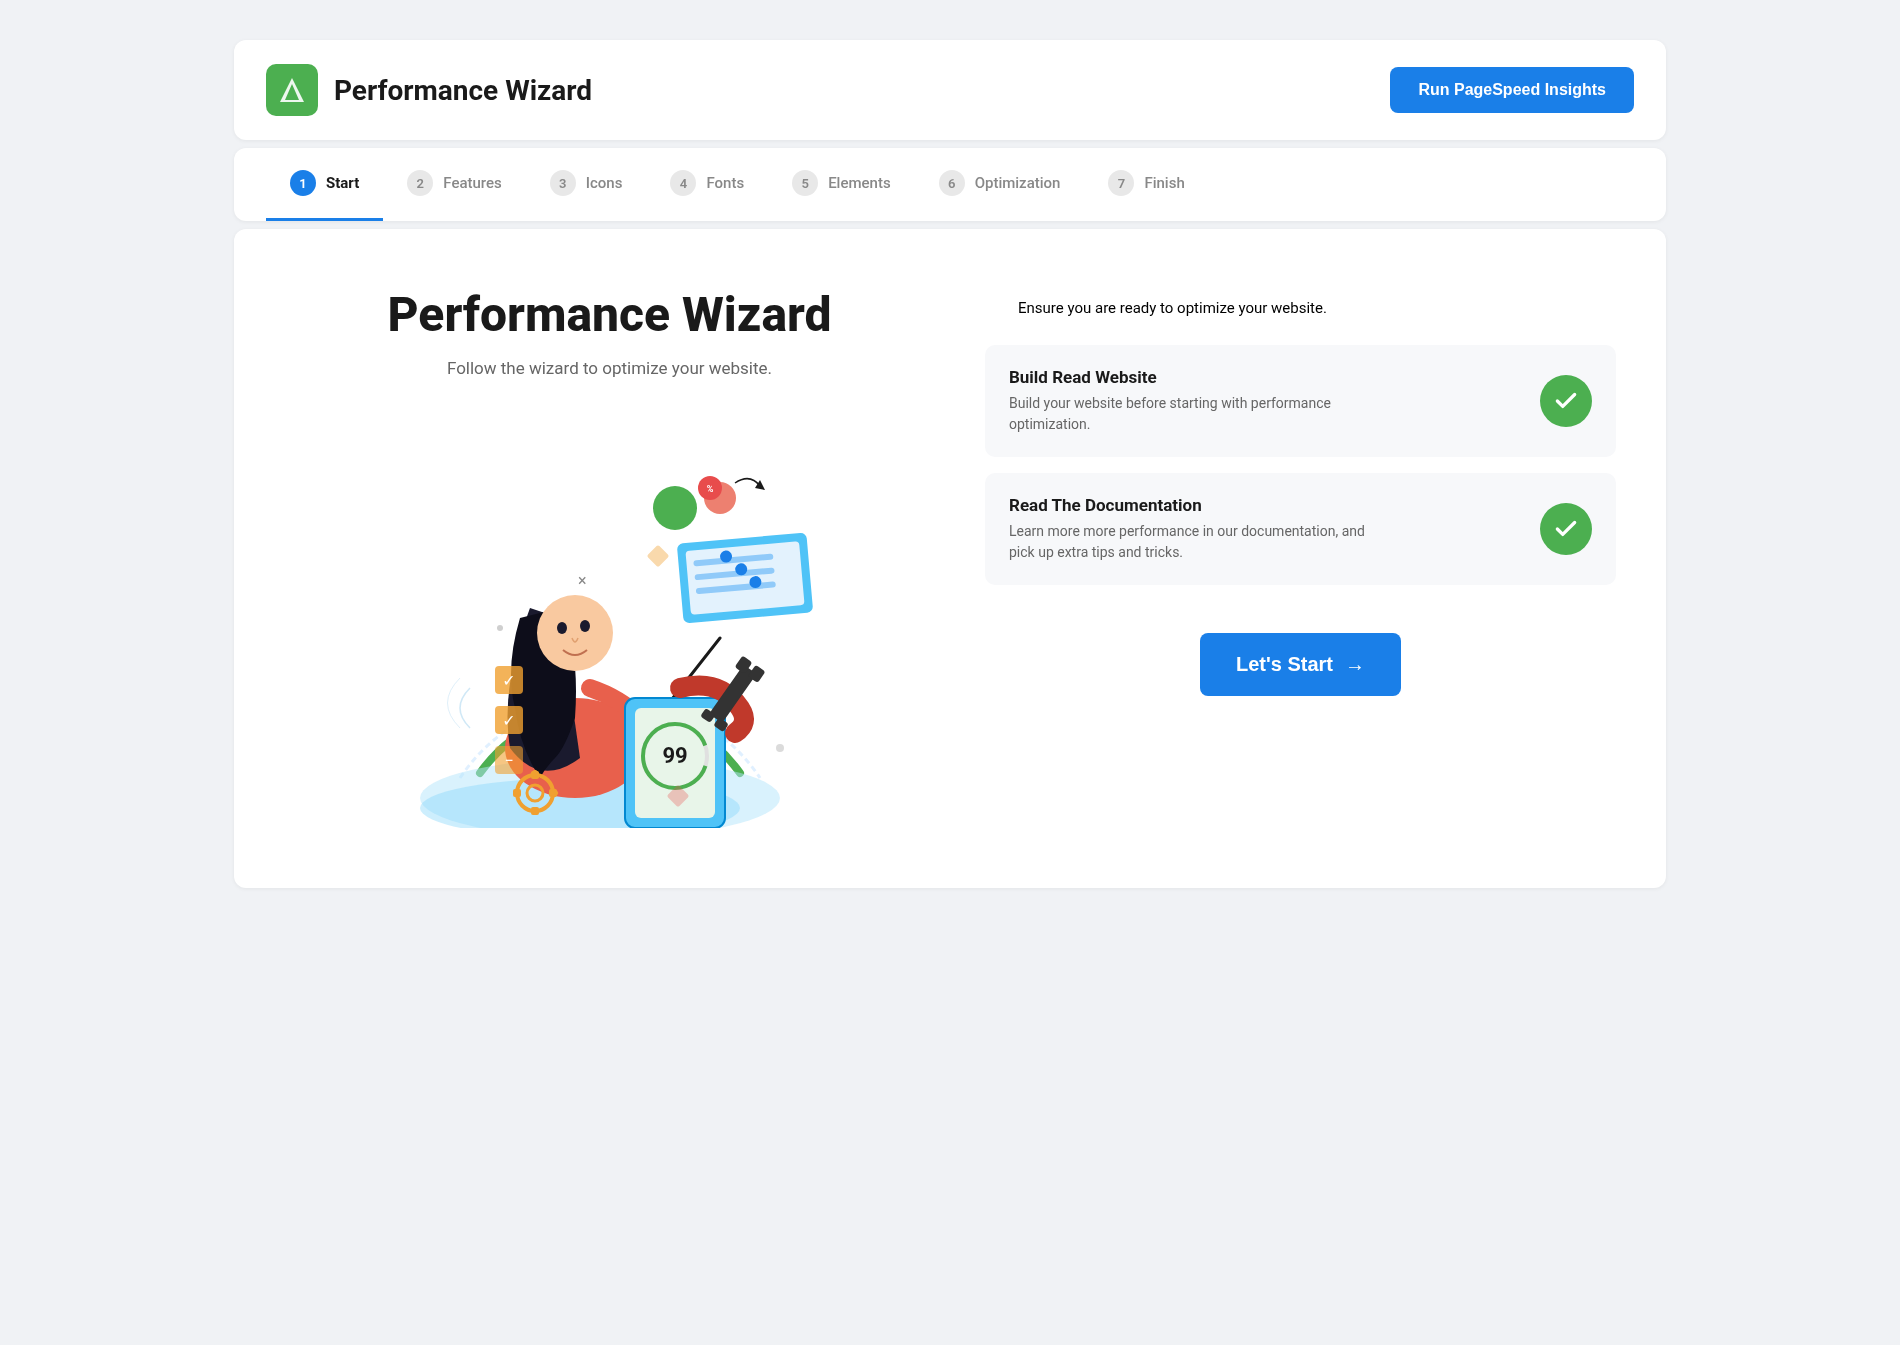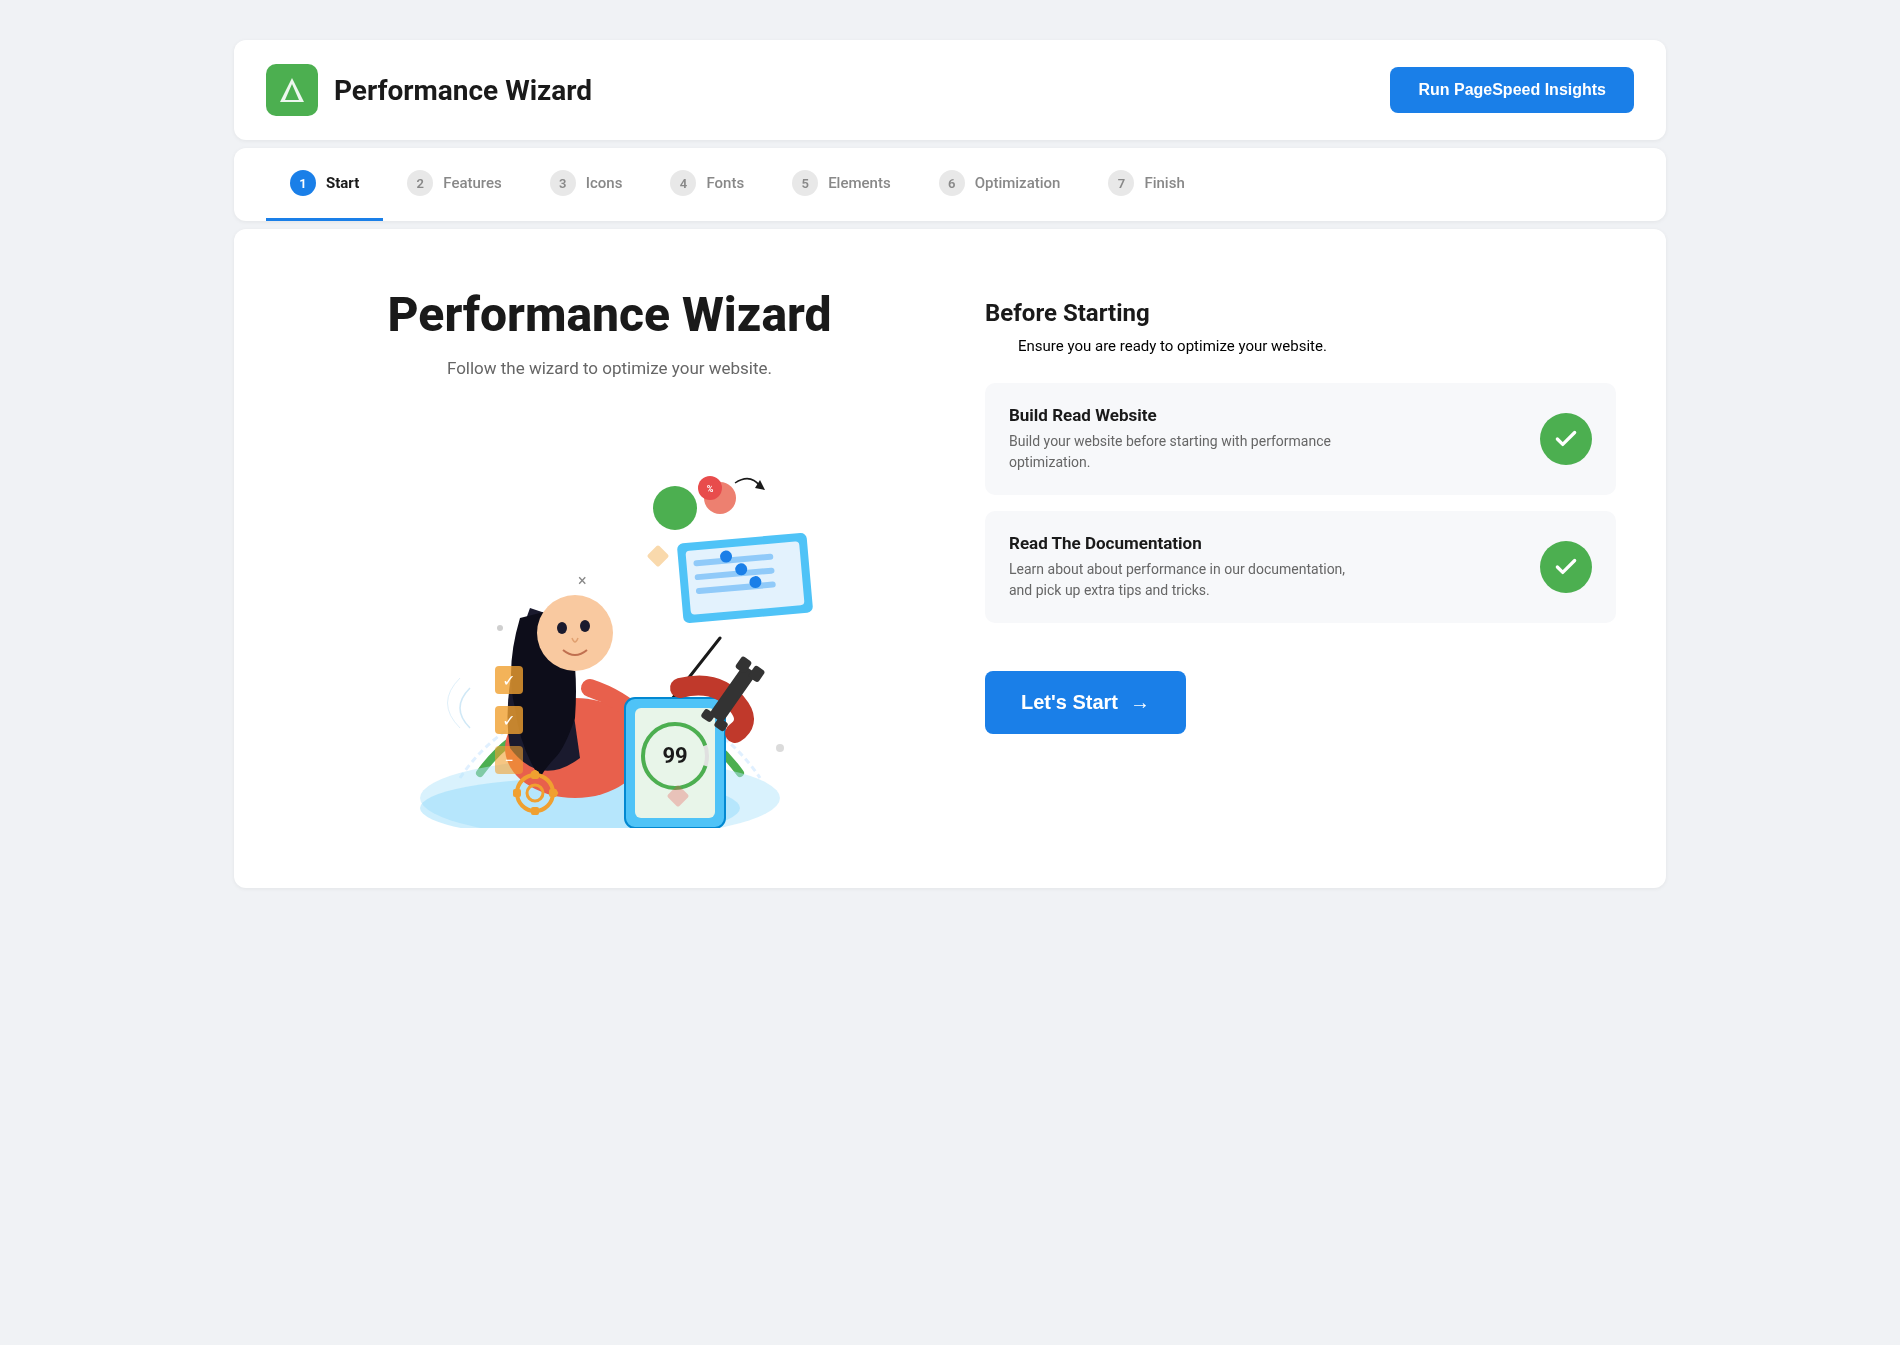--- a/index.html
+++ b/index.html
@@ -372,48 +372,47 @@
           <circle cx="120" cy="220" r="3" fill="#888" opacity="0.4"></circle>
           <circle cx="400" cy="340" r="4" fill="#888" opacity="0.3"></circle>
 
           <path d="M90,280 Q70,300 90,320" fill="none" stroke="#b0d8f0" stroke-width="1.5" opacity="0.6"></path>
           <path d="M80,270 Q55,295 80,320" fill="none" stroke="#b0d8f0" stroke-width="1" opacity="0.4"></path>
         </svg>
       </div>
     </div>
 
     <div class="right-panel">
-      <h2 class="before-title">Before Starting</h2>
       <p class="before-desc">Ensure you are ready to optimize your website.</p>
 
       <div class="checklist-item">
         <div class="checklist-text">
           <h3>Build Read Website</h3>
           <p>Build your website before starting with performance optimization.</p>
         </div>
         <div class="check-circle">
           <svg viewBox="0 0 24 24" fill="none" xmlns="http://www.w3.org/2000/svg">
             <polyline points="4,12 9,17 20,6" stroke="white" stroke-width="3" stroke-linecap="round" stroke-linejoin="round"></polyline>
           </svg>
         </div>
       </div>
 
       <div class="checklist-item">
         <div class="checklist-text">
           <h3>Read The Documentation</h3>
-          <p>Learn about about performance in our documentation, and pick up extra tips and tricks.</p>
+          <p>Learn more more performance in our documentation, and pick up extra tips and tricks.</p>
         </div>
         <div class="check-circle">
           <svg viewBox="0 0 24 24" fill="none" xmlns="http://www.w3.org/2000/svg">
             <polyline points="4,12 9,17 20,6" stroke="white" stroke-width="3" stroke-linecap="round" stroke-linejoin="round"></polyline>
           </svg>
         </div>
       </div>
 
-      <div style="display:flex; justify-content:flex-start;">
+      <div style="display:flex; justify-content:center;">
         <button class="lets-start-btn">
           <span>Let's Start</span>
           <span>→</span>
         </button>
       </div>
     </div>
   </div>
 
 </div>
 

